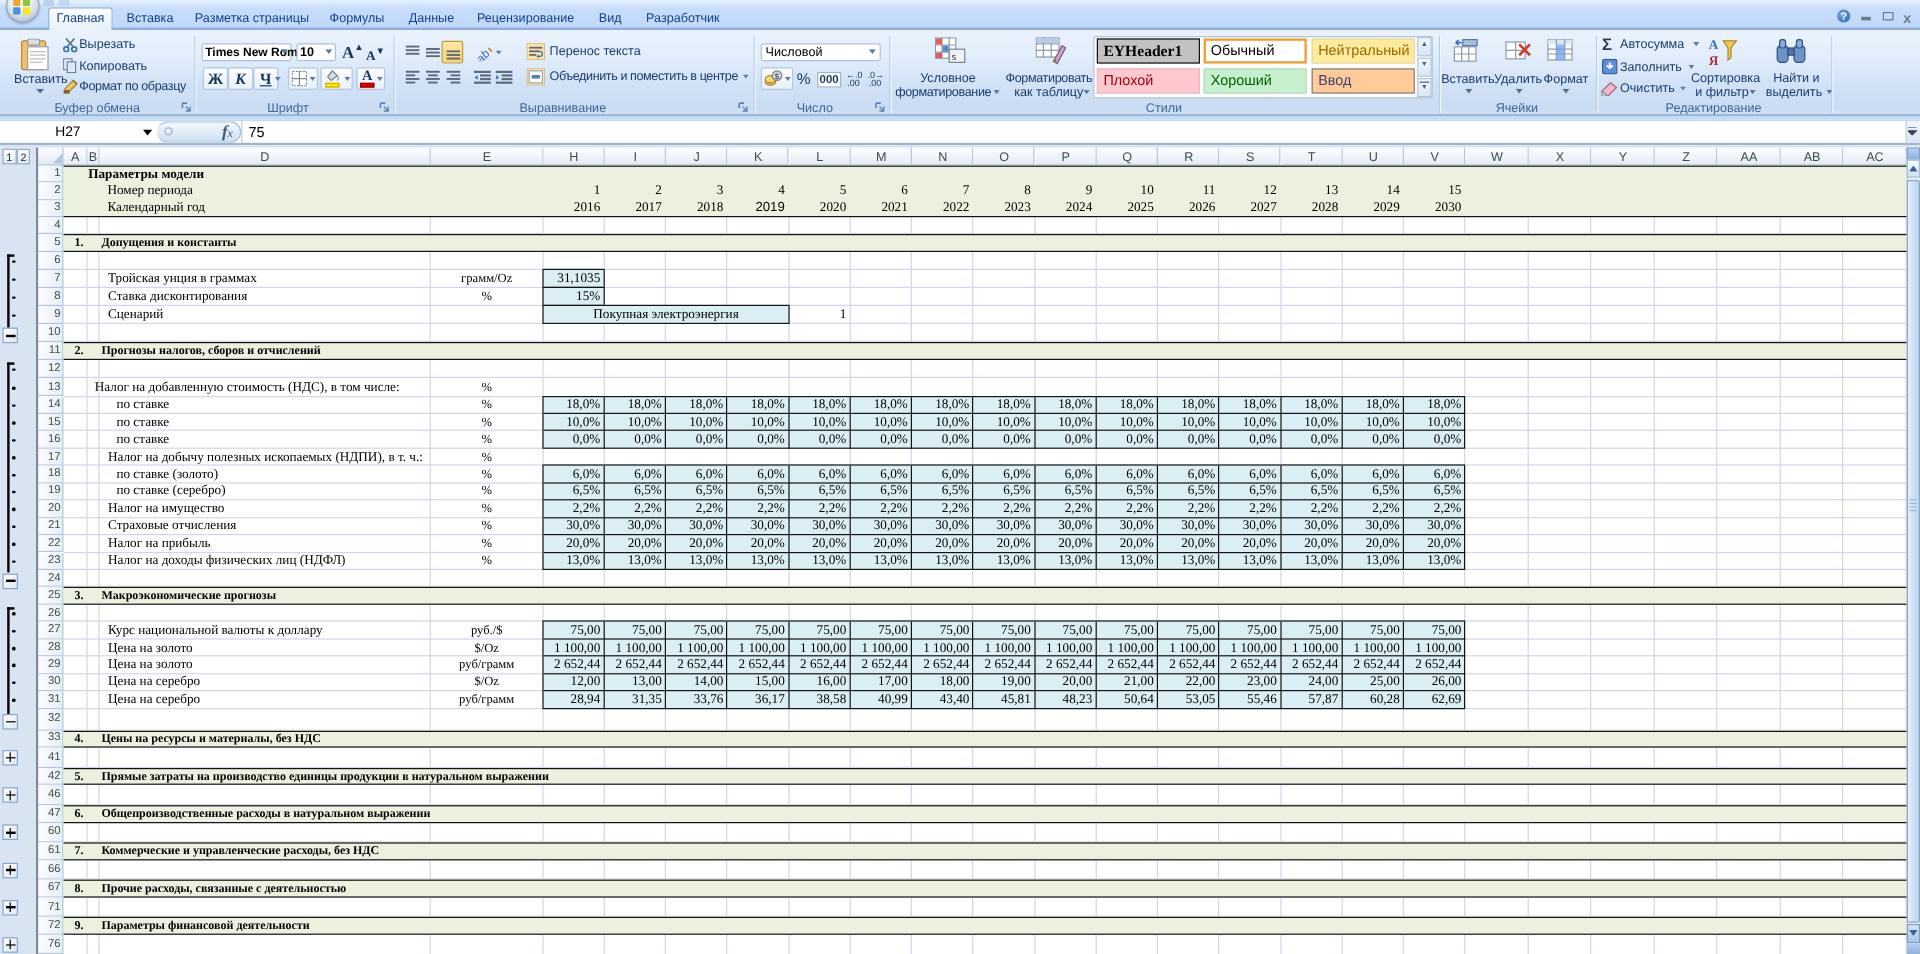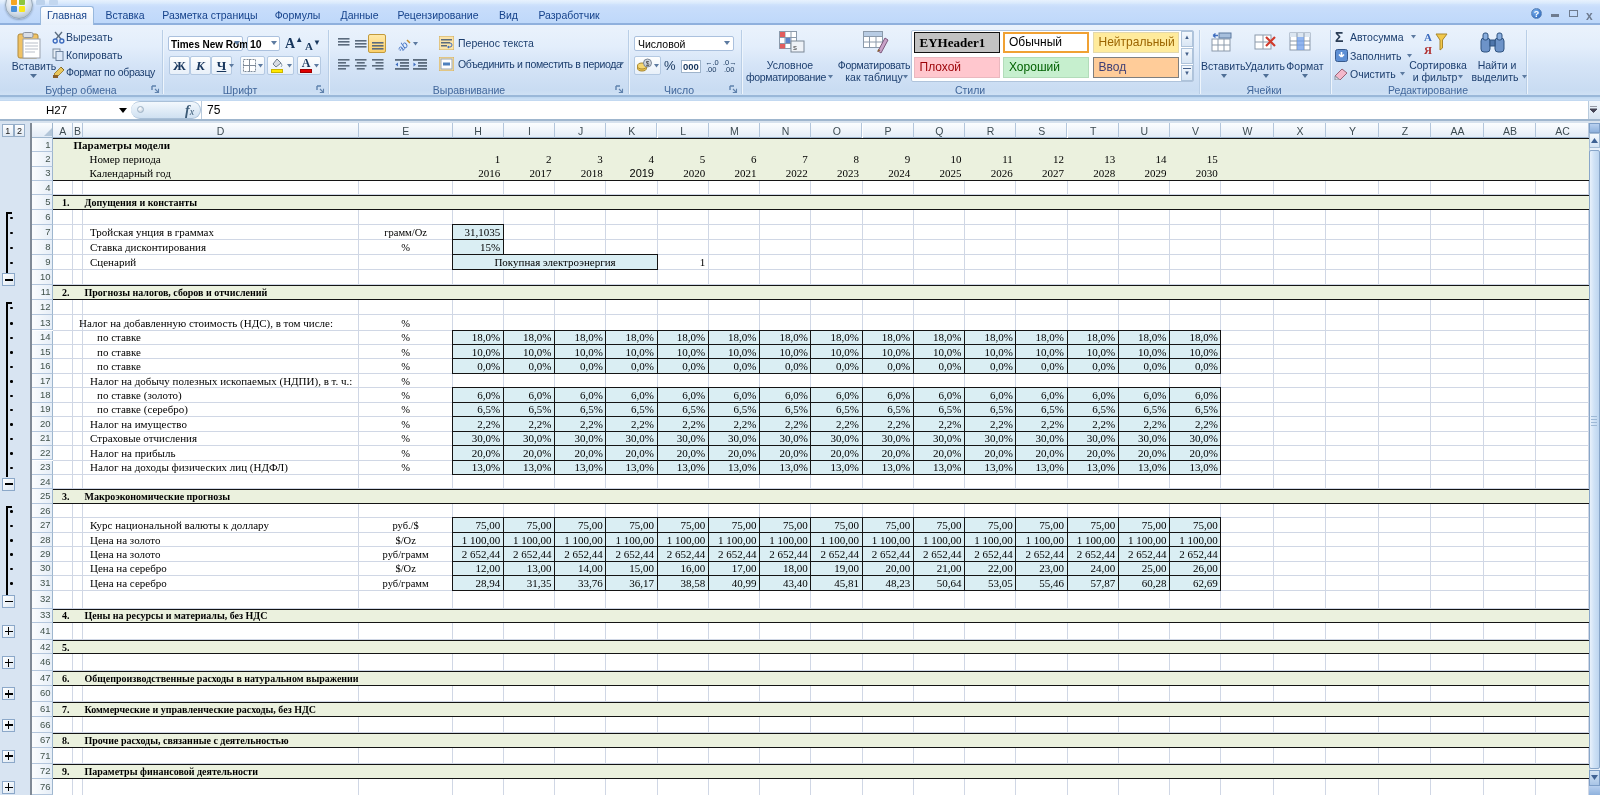--- a/index.html
+++ b/index.html
@@ -216,21 +216,21 @@
       </g>
       <path d="M11 7 q2 0 2 2 t-2 2 h-1" stroke="#3e6dbf" fill="none"></path>
       <path d="M10 9.5 l-2 1.5 2 1.5 Z" fill="#3e6dbf"></path>
     </svg>
 <div style="position:absolute;left:458.0px;top:37.0px;white-space:nowrap;font-size:10.5px;color:#1c3e6e;">Перенос текста</div>
 <svg style="position:absolute;left:439px;top:57px" width="15" height="14">
       <rect x="0" y="0" width="15" height="14" fill="#fbe3a8" stroke="#c9a961"></rect>
       <rect x="2" y="2" width="11" height="10" fill="#fff" stroke="#9aa7b6"></rect>
       <rect x="4" y="5.5" width="7" height="3" fill="#4f81bd"></rect>
     </svg>
-<div style="position:absolute;left:458.0px;top:58.0px;white-space:nowrap;font-size:10.5px;color:#1c3e6e;letter-spacing:-0.35px;">Объединить и поместить в периода</div>
+<div style="position:absolute;left:458.0px;top:58.0px;white-space:nowrap;font-size:10.5px;color:#1c3e6e;letter-spacing:-0.35px;">Объединить и поместить в центре</div>
 <svg style="position:absolute;left:619px;top:62px" width="6" height="4">
       <path d="M0 0 h5 L2.5 3.5 Z" fill="#5c7aa0"></path>
     </svg>
 <div style="position:absolute;left:634.0px;top:36.0px;width:100.0px;height:14.5px;background:#fff;border:1px solid #abc1de;border-radius:2px;"></div>
 <div style="position:absolute;left:638.0px;top:38.0px;white-space:nowrap;font-size:10.5px;color:#000;">Числовой</div>
 <svg style="position:absolute;left:724px;top:41px" width="7" height="5">
       <path d="M0 0 h6 L3 4 Z" fill="#5c7aa0"></path>
     </svg>
 <div style="position:absolute;left:634.0px;top:56.0px;width:27.0px;height:19.0px;border:1px solid #b4c9e2;border-radius:2px;background:linear-gradient(180deg,#fdfefe,#e8f0f9);"></div>
 <svg style="position:absolute;left:637px;top:58px" width="15" height="14">
@@ -1029,20 +1029,21 @@
 <div style="position:absolute;right:689.8px;top:575.8px;height:15px;line-height:15px;font-family:Liberation Serif,serif;font-size:11px;color:#000;white-space:nowrap;">48,23</div>
 <div style="position:absolute;right:638.5px;top:575.8px;height:15px;line-height:15px;font-family:Liberation Serif,serif;font-size:11px;color:#000;white-space:nowrap;">50,64</div>
 <div style="position:absolute;right:587.2px;top:575.8px;height:15px;line-height:15px;font-family:Liberation Serif,serif;font-size:11px;color:#000;white-space:nowrap;">53,05</div>
 <div style="position:absolute;right:536.0px;top:575.8px;height:15px;line-height:15px;font-family:Liberation Serif,serif;font-size:11px;color:#000;white-space:nowrap;">55,46</div>
 <div style="position:absolute;right:484.8px;top:575.8px;height:15px;line-height:15px;font-family:Liberation Serif,serif;font-size:11px;color:#000;white-space:nowrap;">57,87</div>
 <div style="position:absolute;right:433.5px;top:575.8px;height:15px;line-height:15px;font-family:Liberation Serif,serif;font-size:11px;color:#000;white-space:nowrap;">60,28</div>
 <div style="position:absolute;right:382.2px;top:575.8px;height:15px;line-height:15px;font-family:Liberation Serif,serif;font-size:11px;color:#000;white-space:nowrap;">62,69</div>
 <div style="position:absolute;left:62.0px;top:608.4px;white-space:nowrap;font-family:Liberation Serif,serif;font-size:10px;color:#000;white-space:nowrap;height:15px;line-height:15px;font-weight:bold;">4.</div>
 <div style="position:absolute;left:84.5px;top:608.4px;white-space:nowrap;font-family:Liberation Serif,serif;font-size:10px;color:#000;white-space:nowrap;height:15px;line-height:15px;font-weight:bold;">Цены на ресурсы и материалы, без НДС</div>
 <div style="position:absolute;left:62.0px;top:639.5px;white-space:nowrap;font-family:Liberation Serif,serif;font-size:10px;color:#000;white-space:nowrap;height:15px;line-height:15px;font-weight:bold;">5.</div>
+<div style="position:absolute;left:84.5px;top:639.5px;white-space:nowrap;font-family:Liberation Serif,serif;font-size:10px;color:#000;white-space:nowrap;height:15px;line-height:15px;font-weight:bold;">Прямые затраты на производство единицы продукции в натуральном выражении</div>
 <div style="position:absolute;left:62.0px;top:670.7px;white-space:nowrap;font-family:Liberation Serif,serif;font-size:10px;color:#000;white-space:nowrap;height:15px;line-height:15px;font-weight:bold;">6.</div>
 <div style="position:absolute;left:84.5px;top:670.7px;white-space:nowrap;font-family:Liberation Serif,serif;font-size:10px;color:#000;white-space:nowrap;height:15px;line-height:15px;font-weight:bold;">Общепроизводственные расходы в натуральном выражении</div>
 <div style="position:absolute;left:62.0px;top:701.9px;white-space:nowrap;font-family:Liberation Serif,serif;font-size:10px;color:#000;white-space:nowrap;height:15px;line-height:15px;font-weight:bold;">7.</div>
 <div style="position:absolute;left:84.5px;top:701.9px;white-space:nowrap;font-family:Liberation Serif,serif;font-size:10px;color:#000;white-space:nowrap;height:15px;line-height:15px;font-weight:bold;">Коммерческие и управленческие расходы, без НДС</div>
 <div style="position:absolute;left:62.0px;top:733.1px;white-space:nowrap;font-family:Liberation Serif,serif;font-size:10px;color:#000;white-space:nowrap;height:15px;line-height:15px;font-weight:bold;">8.</div>
 <div style="position:absolute;left:84.5px;top:733.1px;white-space:nowrap;font-family:Liberation Serif,serif;font-size:10px;color:#000;white-space:nowrap;height:15px;line-height:15px;font-weight:bold;">Прочие расходы, связанные с деятельностью</div>
 <div style="position:absolute;left:62.0px;top:764.3px;white-space:nowrap;font-family:Liberation Serif,serif;font-size:10px;color:#000;white-space:nowrap;height:15px;line-height:15px;font-weight:bold;">9.</div>
 <div style="position:absolute;left:84.5px;top:764.3px;white-space:nowrap;font-family:Liberation Serif,serif;font-size:10px;color:#000;white-space:nowrap;height:15px;line-height:15px;font-weight:bold;">Параметры финансовой деятельности</div>
 <div style="position:absolute;left:1588.8px;top:122.5px;width:11.2px;height:672.5px;background:#e9f1fa;border-left:1px solid #b5c8dd;"></div>
 <div style="position:absolute;left:1588.8px;top:122.5px;width:11.2px;height:10.5px;background:linear-gradient(180deg,#b8d0ef,#8fb2dd);border:1px solid #7d9ec7;"></div>

